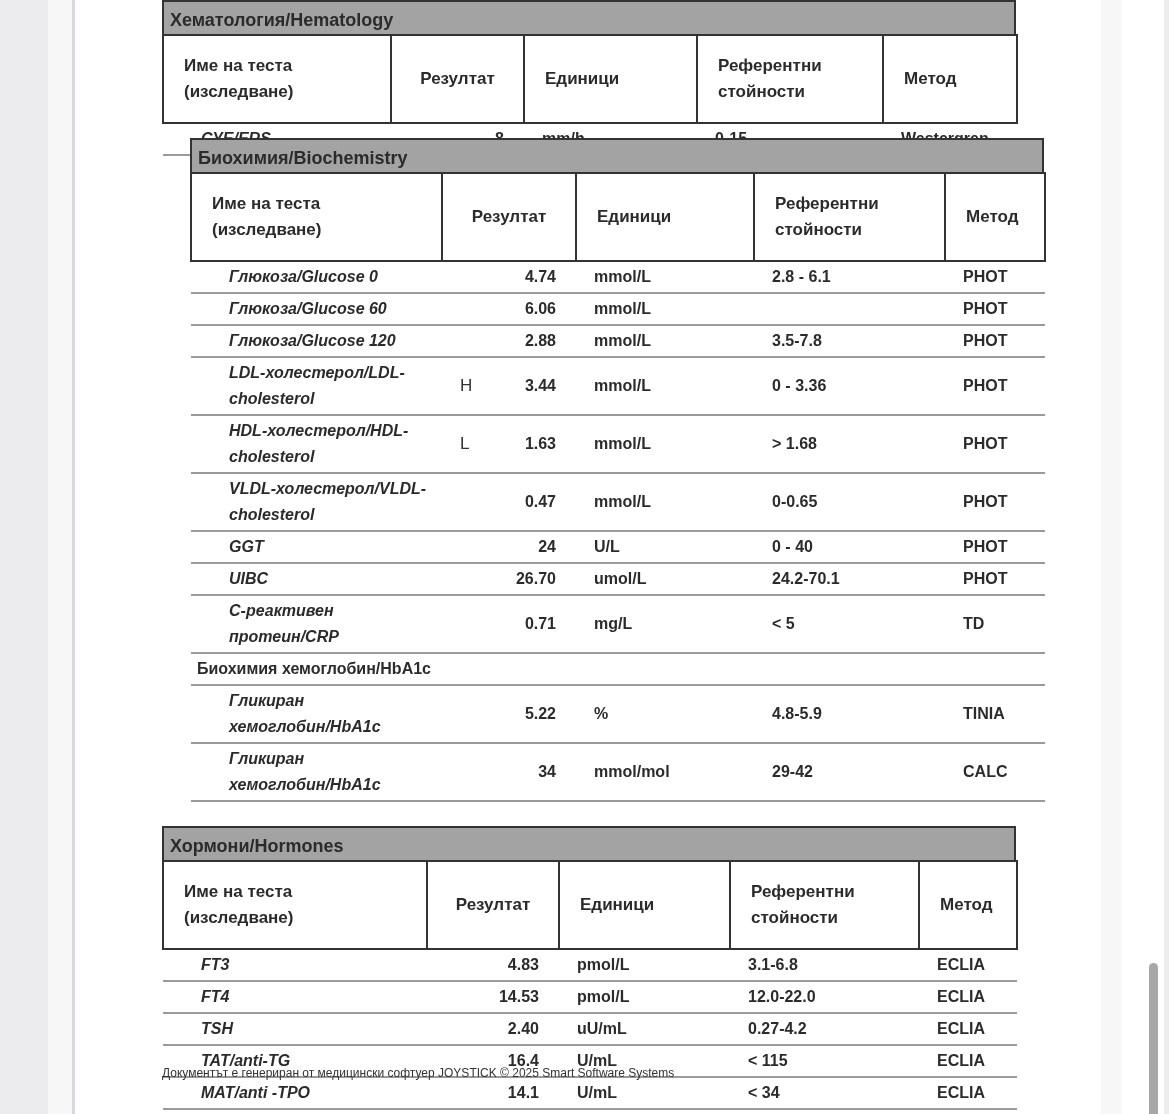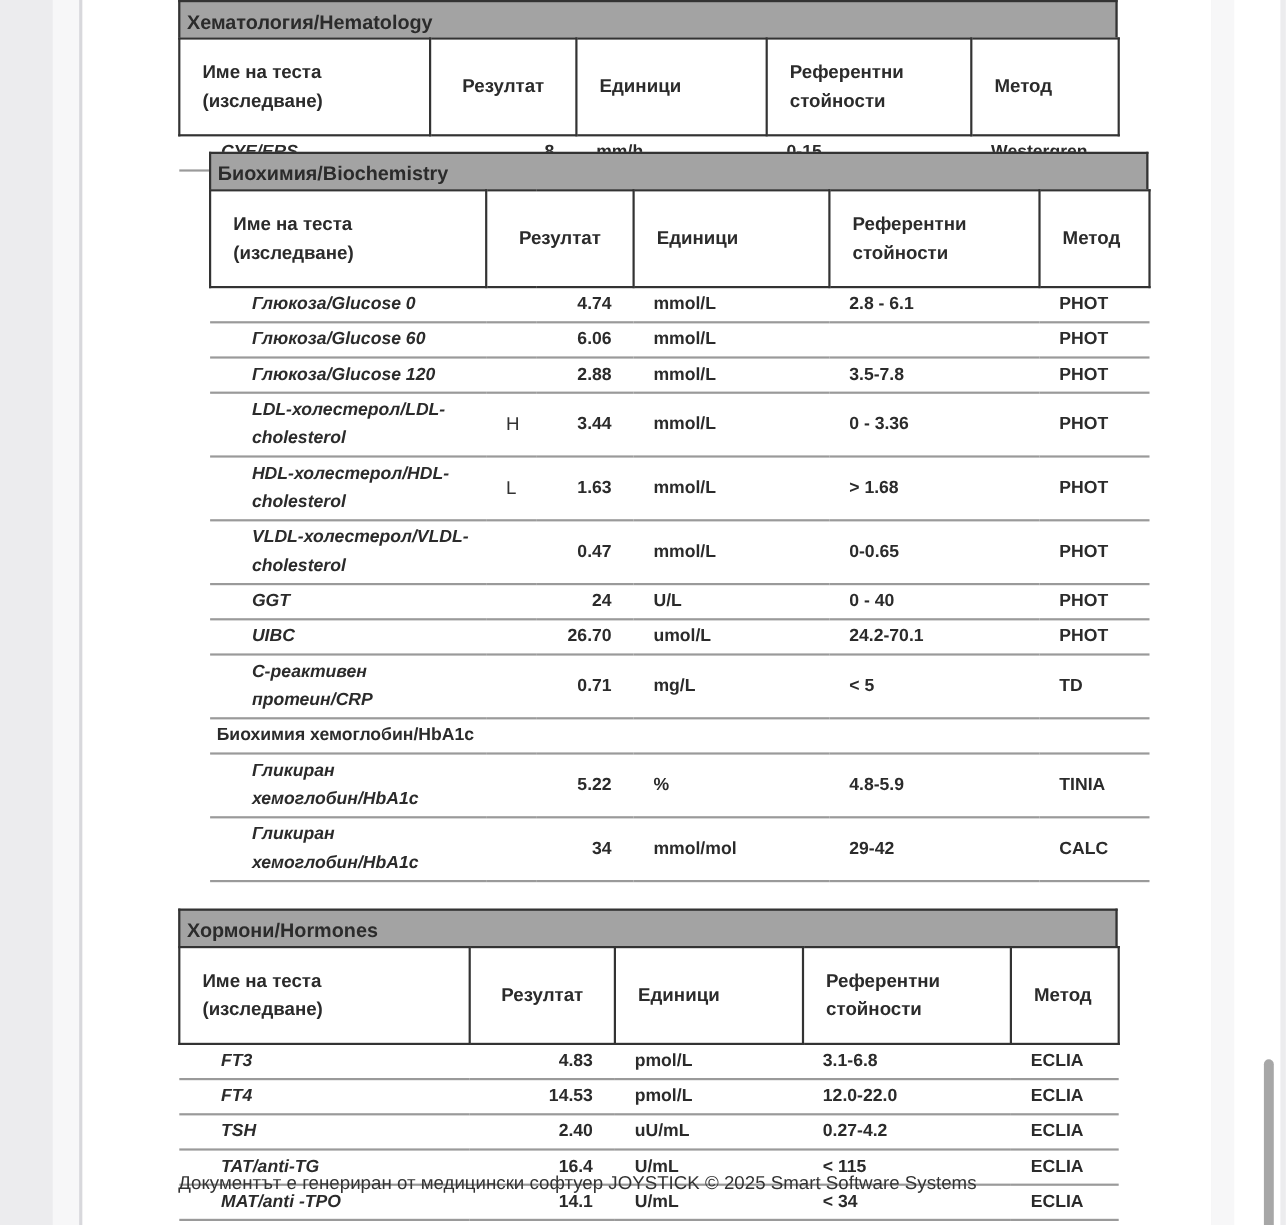--- a/index.html
+++ b/index.html
@@ -43,21 +43,21 @@
   tr.row1 td { height: 30px; }
   tr.row2 td { height: 56px; }
   td.name { padding-left: 38px; font-style: italic; }
   td.flag { font-weight: normal; font-size: 17px; color: #333; text-align: left; padding-left: 18px; }
   td.result { text-align: right; padding-right: 20px; }
   td.unit { padding-left: 18px; }
   td.ref { padding-left: 18px; }
   td.method { padding-left: 18px; }
   tr.subhead td { height: 30px; padding-left: 6px; }
 
-  .footer-note { position: absolute; left: 162px; top: 1066px; font-size: 17px; color: #333; }
+  .footer-note { position: absolute; left: 162px; top: 1066px; font-size: 12px; color: #333; }
   .page-num { position: absolute; left: 993px; top: 1126px; font-size: 16px; color: #222; }
 </style>
 </head>
 <body>
 
 <div class="outer-left"></div>
 <div class="gutter"></div>
 <div class="gutter-shadow"></div>
 <div class="page"></div>
 <div class="right-gutter"></div>

